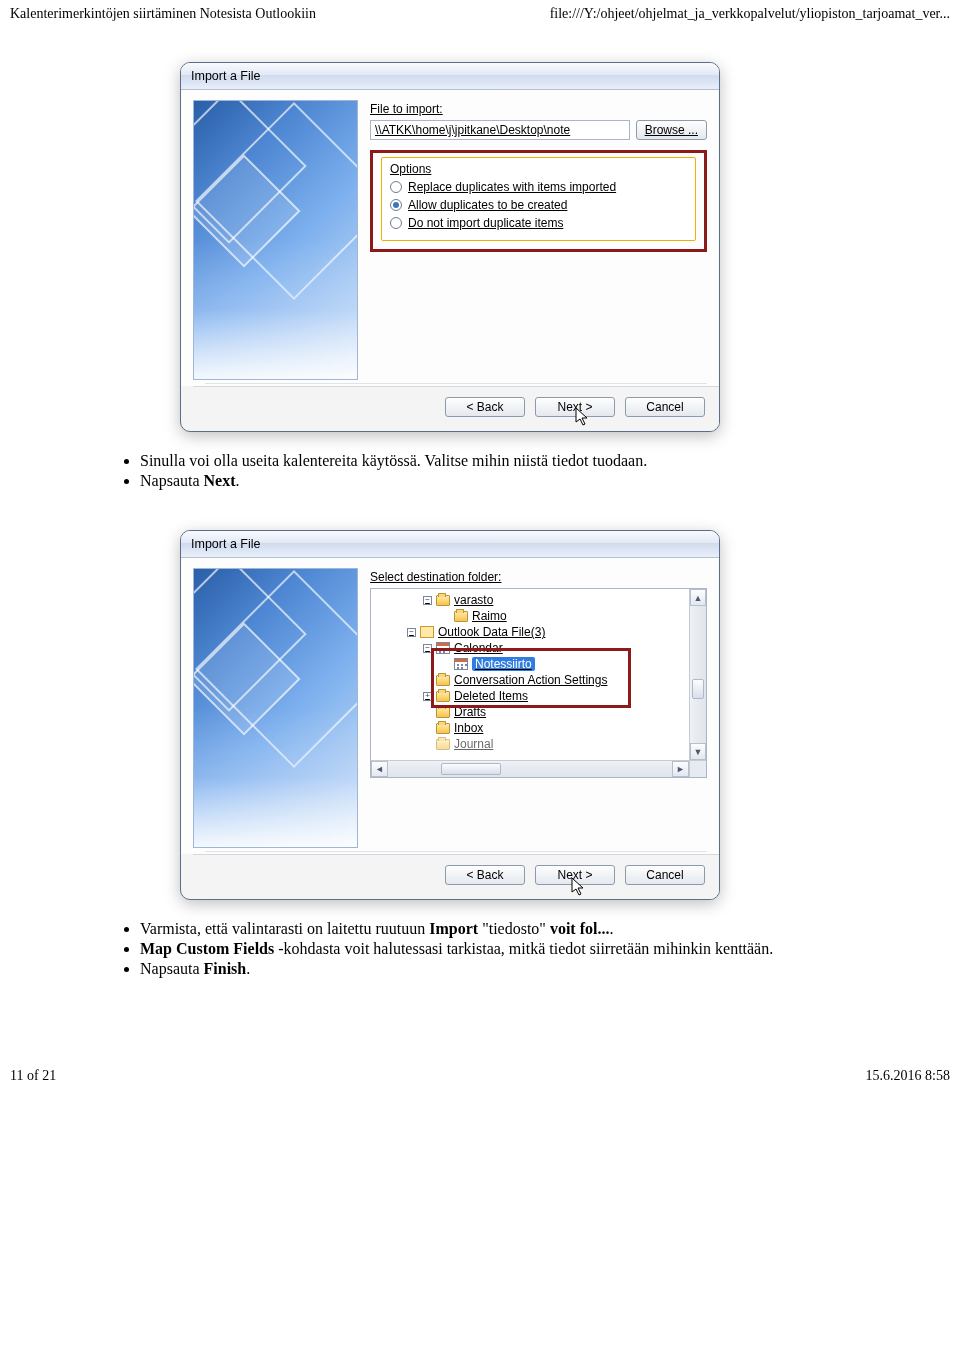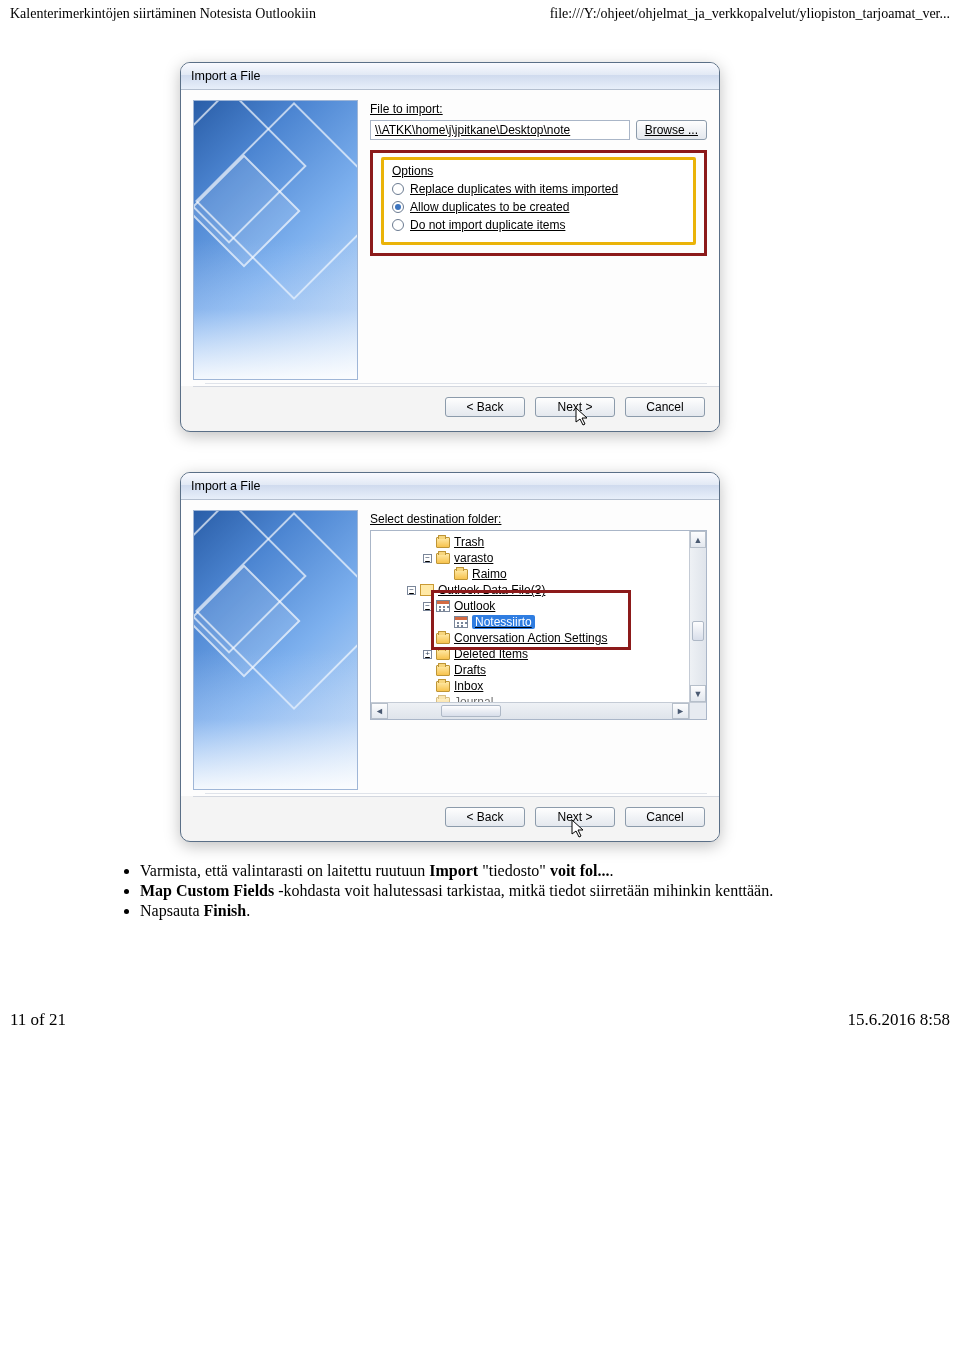--- a/index.html
+++ b/index.html
@@ -81,21 +81,21 @@
     padding:2px 10px; font-size:12px; font-family:inherit; cursor:pointer;
     min-width:80px;
   }
   .win-btn.small { min-width:0; padding:2px 8px; }
   .options-box {
     border: 3px solid #8c1a1a;
     padding: 4px 8px 8px 8px;
     margin-bottom: 8px;
   }
   .groupbox-inner {
-    border:3px solid #eab308; border-radius:2px; background:#fff;
+    border:1px solid #eab308; border-radius:2px; background:#fff;
     padding: 4px 8px 6px 8px;
   }
   .groupbox-title { font-size:12px; margin-bottom:4px; }
   .radio-row { display:flex; align-items:center; gap:6px; margin:4px 0; }
   .radio {
     width:12px; height:12px; border-radius:50%; border:1px solid #6b7b91;
     background:#fff; display:inline-block; position:relative; flex:0 0 auto;
   }
   .radio.checked::after {
     content:""; display:block; width:6px; height:6px; border-radius:50%;
@@ -196,21 +196,21 @@
     position:absolute; right:0; top:0; bottom:0; width:17px;
     background:#e7ebf1; border-left:1px solid #c4cbd5;
   }
   .hscroll .thumb {
     position:absolute; top:2px; bottom:2px; left:70px; width:60px;
     background:linear-gradient(to bottom,#fdfdfe,#d8deea);
     border:1px solid #aeb8c6; border-radius:2px;
   }
   .page-footer {
     display:flex; justify-content:space-between;
-    padding: 60px 10px 10px 10px; font-size:17px;
+    padding: 60px 10px 10px 10px; font-size:14px;
   }
 </style>
 </head>
 <body>
 
 <div class="page-header">
   <div>Kalenterimerkintöjen siirtäminen Notesista Outlookiin</div>
   <div>file:///Y:/ohjeet/ohjelmat_ja_verkkopalvelut/yliopiston_tarjoamat_ver...</div>
 </div>
 
@@ -256,58 +256,59 @@
       <button class="win-btn">Next &gt;</button>
       <button class="win-btn">Cancel</button>
       <div class="cursor" style="right:128px; bottom:4px;">
         <svg viewBox="0 0 16 20">
             <path d="M1 1 L1 15 L5 12 L8 18 L10 17 L7 11 L12 11 Z" fill="#fff" stroke="#000" stroke-width="1"></path>
           </svg>
       </div>
     </div>
   </div>
 
+  <ul class="bullets">
+    <li><span>Sinulla voi olla useita kalentereita käytössä. Valitse mihin niistä tiedot tuodaan.</span></li>
+    <li>
+      <span>Napsauta </span><b>Next</b><span>.</span>
+    </li>
+  </ul>
 
   <div class="dialog dialog2">
     <div class="dialog-title">Import a File</div>
     <div class="dialog-body">
       <div class="wizard-graphic">
         <div class="sq sq1"></div>
           <div class="sq sq2"></div>
           <div class="sq sq3"></div>
         <div class="light"></div>
       </div>
       <div class="wizard-right">
         <div class="label">Select destination folder:</div>
         <div class="tree">
           <div class="tree-inner">
             <div class="tree-row tree-indent2">
-              <span class="spacer9"></span>
-                <span class="folder-icon"></span>
-              <span>Trash</span>
-            </div>
-            <div class="tree-row tree-indent2">
               <span class="expander">−</span>
               <span class="folder-icon"></span>
               <span>varasto</span>
             </div>
             <div class="tree-row tree-indent3">
               <span class="spacer9"></span>
                 <span class="folder-icon"></span>
               <span>Raimo</span>
             </div>
             <div class="tree-row tree-indent1">
               <span class="expander">−</span>
               <span class="pst-icon"></span>
               <span>Outlook Data File(3)</span>
             </div>
             <div class="tree-row tree-indent2">
               <span class="expander">−</span>
               <span class="cal-icon"></span>
-              <span>Outlook</span>
+              <span>Calendar</span>
             </div>
             <div class="tree-row tree-indent3">
               <span class="spacer9"></span>
                 <span class="cal-icon"></span>
               <span class="selected">Notessiirto</span>
             </div>
             <div class="tree-row tree-indent2">
               <span class="spacer9"></span>
                 <span class="folder-icon"></span>
               <span>Conversation Action Settings</span>

